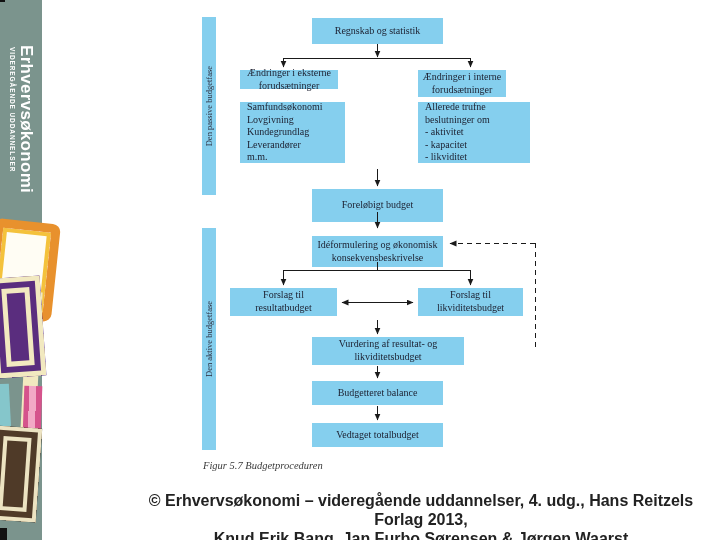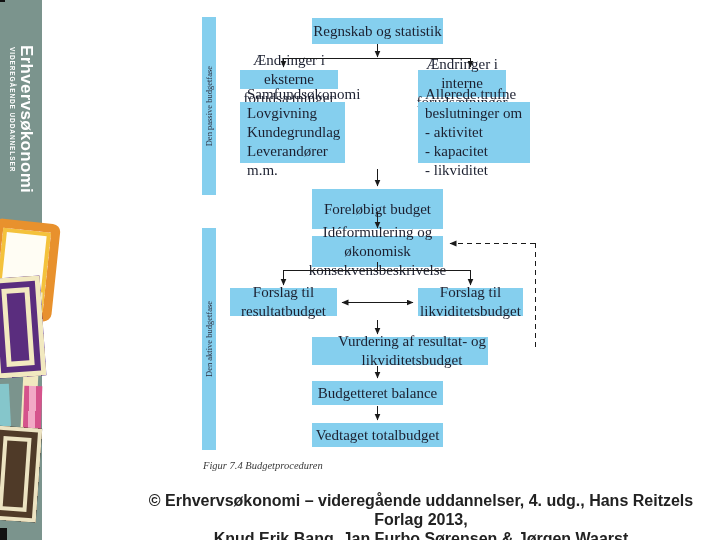--- a/index.html
+++ b/index.html
@@ -53,21 +53,21 @@
     transform:rotate(2deg); }
   .deco-brown {
     left:-9px; top:427px; width:48px; height:94px; background:#4f3a28;
     box-shadow: inset 0 0 0 4px #ece3c2, inset 0 0 0 10px #4f3a28,
                 inset 0 0 0 14px #ece3c2; transform:rotate(4deg);
   }
   
   .fc-box {
     position:absolute; background: var(--box-fill, #85cfee);
     color: var(--box-text, #1c2030);
-    font-family:"Liberation Serif", serif; font-size:15px; line-height:1.26;
+    font-family:"Liberation Serif", serif; font-size:10px; line-height:1.26;
     display:flex; align-items:center; justify-content:center;
     text-align:center; white-space:pre-line; z-index:1;
   }
   .fc-box.align-left { justify-content:flex-start; text-align:left; padding-left:7px; }
   .phase-bar {
     position:absolute; left:202px; width:14px;
     background: var(--box-fill, #85cfee); z-index:1;
     display:flex; align-items:center; justify-content:center;
   }
   .phase-bar span {
@@ -125,28 +125,28 @@
   <div class="fc-box align-left" style="left:240px; top:102px; width:98px;  height:61px;">Samfundsøkonomi
 Lovgivning
 Kundegrundlag
 Leverandører
 m.m.</div>
   <div class="fc-box align-left" style="left:418px; top:102px; width:105px; height:61px;">Allerede trufne
 beslutninger om
 - aktivitet
 - kapacitet
 - likviditet</div>
-  <div class="fc-box" style="left:312px; top:189px; width:131px; height:40px;">Foreløbigt budget</div>
+  <div class="fc-box" style="left:312px; top:189px; width:131px; height:33px;">Foreløbigt budget</div>
   <div class="fc-box" style="left:312px; top:236px; width:131px; height:31px;">Idéformulering og økonomisk
 konsekvensbeskrivelse</div>
   <div class="fc-box" style="left:230px; top:288px; width:107px; height:28px;">Forslag til
 resultatbudget</div>
   <div class="fc-box" style="left:418px; top:288px; width:105px; height:28px;">Forslag til
 likviditetsbudget</div>
-  <div class="fc-box" style="left:312px; top:337px; width:152px; height:28px;padding-left:24px;">Vurdering af resultat- og
+  <div class="fc-box" style="left:312px; top:337px; width:152px; height:28px;">Vurdering af resultat- og
 likviditetsbudget</div>
   <div class="fc-box" style="left:312px; top:381px; width:131px; height:24px;">Budgetteret balance</div>
   <div class="fc-box" style="left:312px; top:423px; width:131px; height:24px;">Vedtaget totalbudget</div>
 
   <svg class="arrows" width="720" height="540">
     <defs>
       <marker id="arr" markerWidth="8" markerHeight="8" refX="6.5" refY="3" orient="auto" markerUnits="userSpaceOnUse">
         <path d="M0,0 L7,3 L0,6 z" fill="#1a1a1a"></path>
       </marker>
     </defs>
@@ -173,20 +173,20 @@
 
       <line x1="377.5" y1="366" x2="377.5" y2="378" marker-end="url(#arr)"></line>
 
       <line x1="377.5" y1="406" x2="377.5" y2="420" marker-end="url(#arr)"></line>
 
       <line x1="535" y1="243.5" x2="450" y2="243.5" stroke-dasharray="5 4" marker-end="url(#arr)"></line>
       <line x1="535.5" y1="243" x2="535.5" y2="350" stroke-dasharray="5 4"></line>
     </g>
   </svg>
 
-  <div class="caption">Figur 7.4 Budgetproceduren</div>
+  <div class="caption">Figur 5.7 Budgetproceduren</div>
 
   <div class="footer">
     <div>© Erhvervsøkonomi – videregående uddannelser, 4. udg., Hans Reitzels Forlag 2013,</div>
     <div>Knud Erik Bang, Jan Furbo Sørensen &amp; Jørgen Waarst</div>
   </div>
 
 </div>
 
 </body></html>

